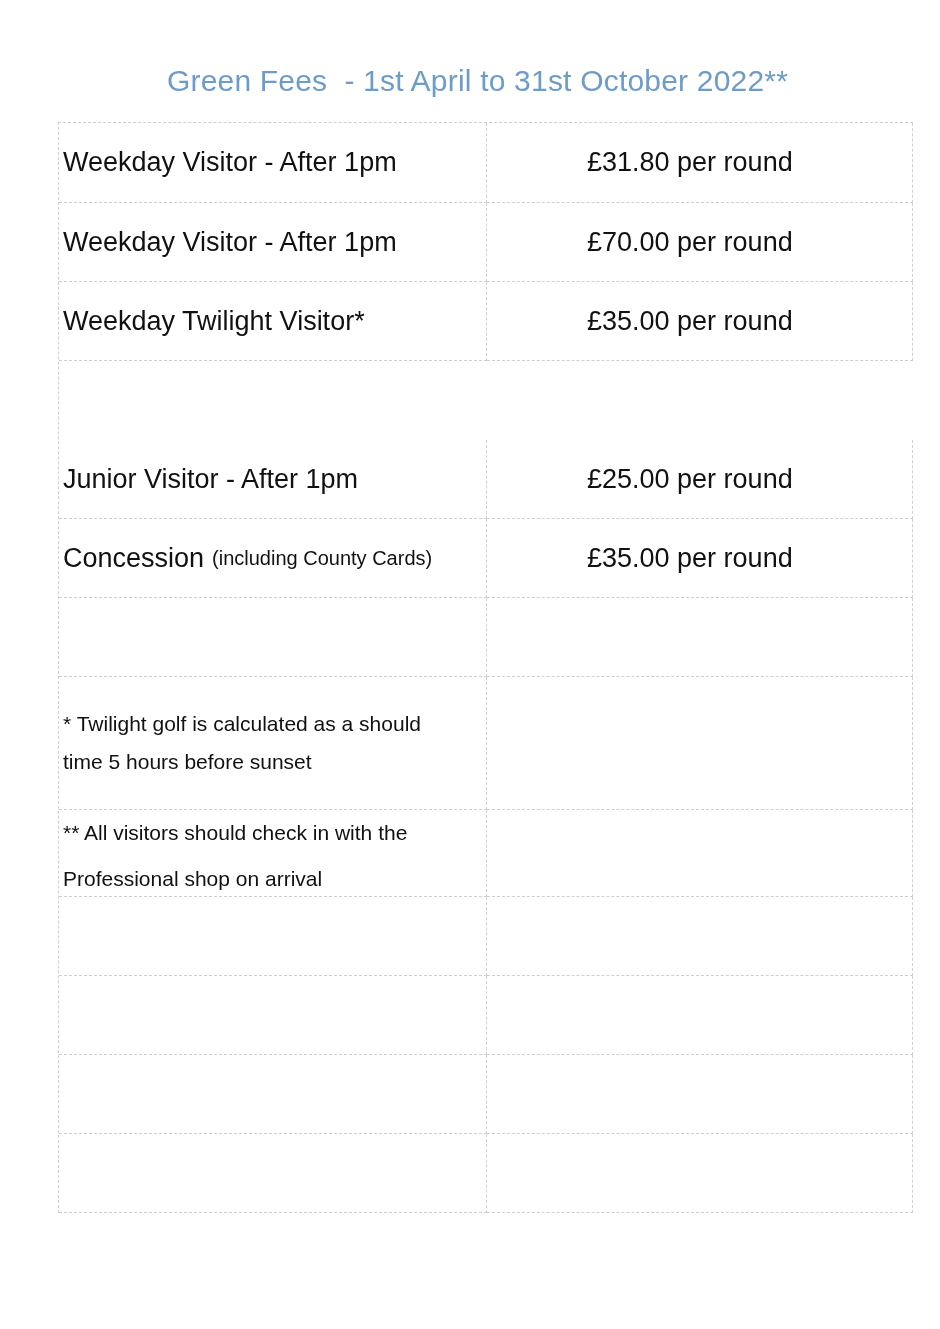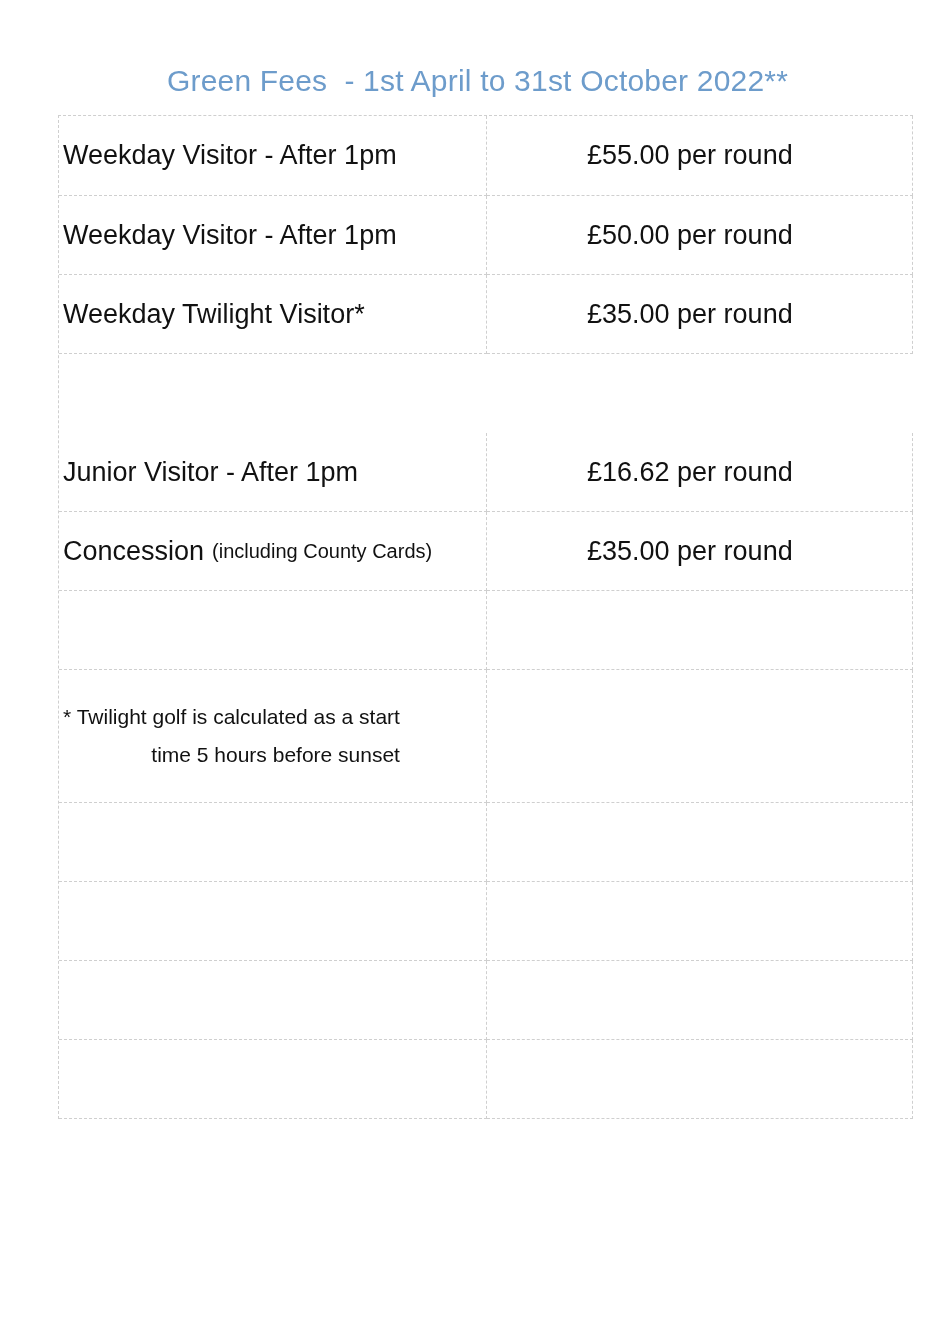--- a/index.html
+++ b/index.html
@@ -1,71 +1,80 @@
 <!DOCTYPE html>
 <html><head>
 <meta charset="utf-8">
 <style>
   html, body { margin: 0; padding: 0; background: #ffffff; }
   body { width: 940px; height: 1329px; position: relative; overflow: hidden;
          font-family: "Liberation Sans", "DejaVu Sans", sans-serif; color: #111; }
   .title { position: absolute; top: 64px; left: 0; width: 955px; text-align: center;
            font-size: 30px; color: #6d9ccb; letter-spacing: 0.2px; white-space: pre; }
-  .grid { position: absolute; left: 58px; top: 115px; width: 854px;
-          border-top: 1px dashed #cfcfcf; border-left: 1px dashed #cfcfcf; text-align: right; }
+  .grid { position: absolute; left: 58px; top: 122px; width: 854px;
+          border-top: 1px dashed #cfcfcf; border-left: 1px dashed #cfcfcf; }
   .row { display: flex; }
   .cell { box-sizing: border-box; border-right: 1px dashed #cfcfcf; border-bottom: 1px dashed #cfcfcf;
           display: flex; align-items: center; }
   .c1 { width: 428px; padding-left: 4px; }
   .c2 { width: 426px; padding-left: 100px; }
   .big { font-size: 27px; color: #111; }
   .small { font-size: 20px; }
   .note { font-size: 21px; line-height: 38px; }
   .note2 { font-size: 21px; line-height: 46px; }
 </style>
 </head>
 <body>
 
 <div class="title">Green Fees  - 1st April to 31st October 2022**</div>
 
 <div class="grid">
   <div class="row" style="height:80px">
     <div class="cell c1 big">Weekday Visitor - After 1pm</div>
-    <div class="cell c2 big">£55.00 per round</div>
+    <div class="cell c2 big">£31.80 per round</div>
   </div>
   <div class="row" style="height:79px">
     <div class="cell c1 big">Weekday Visitor - After 1pm</div>
-    <div class="cell c2 big">£50.00 per round</div>
+    <div class="cell c2 big">£70.00 per round</div>
   </div>
   <div class="row" style="height:79px">
     <div class="cell c1 big">Weekday Twilight Visitor*</div>
     <div class="cell c2 big">£35.00 per round</div>
   </div>
   <div class="row" style="height:79px">
   </div>
   <div class="row" style="height:79px">
     <div class="cell c1 big">Junior Visitor - After 1pm</div>
-    <div class="cell c2 big">£16.62 per round</div>
+    <div class="cell c2 big">£25.00 per round</div>
   </div>
   <div class="row" style="height:79px">
     <div class="cell c1">
       <span class="big">Concession</span>
       <span class="small" style="margin-left:8px">(including County Cards)</span>
     </div>
     <div class="cell c2 big">£35.00 per round</div>
   </div>
   <div class="row" style="height:79px">
     <div class="cell c1"></div>
     <div class="cell c2"></div>
   </div>
   <div class="row" style="height:133px">
     <div class="cell c1">
       <div class="note">
-        <div>* Twilight golf is calculated as a start</div>
+        <div>* Twilight golf is calculated as a should</div>
         <div>time 5 hours before sunset</div>
+      </div>
+    </div>
+    <div class="cell c2"></div>
+  </div>
+  <div class="row" style="height:87px">
+    <div class="cell c1" style="align-items:flex-start">
+      <div class="note2">
+        <div>** All visitors should check in with the</div>
+        <div>Professional shop on arrival</div>
       </div>
     </div>
     <div class="cell c2"></div>
   </div>
   <div class="row" style="height:79px">
     <div class="cell c1"></div>
     <div class="cell c2"></div>
   </div>
   <div class="row" style="height:79px">
     <div class="cell c1"></div>

